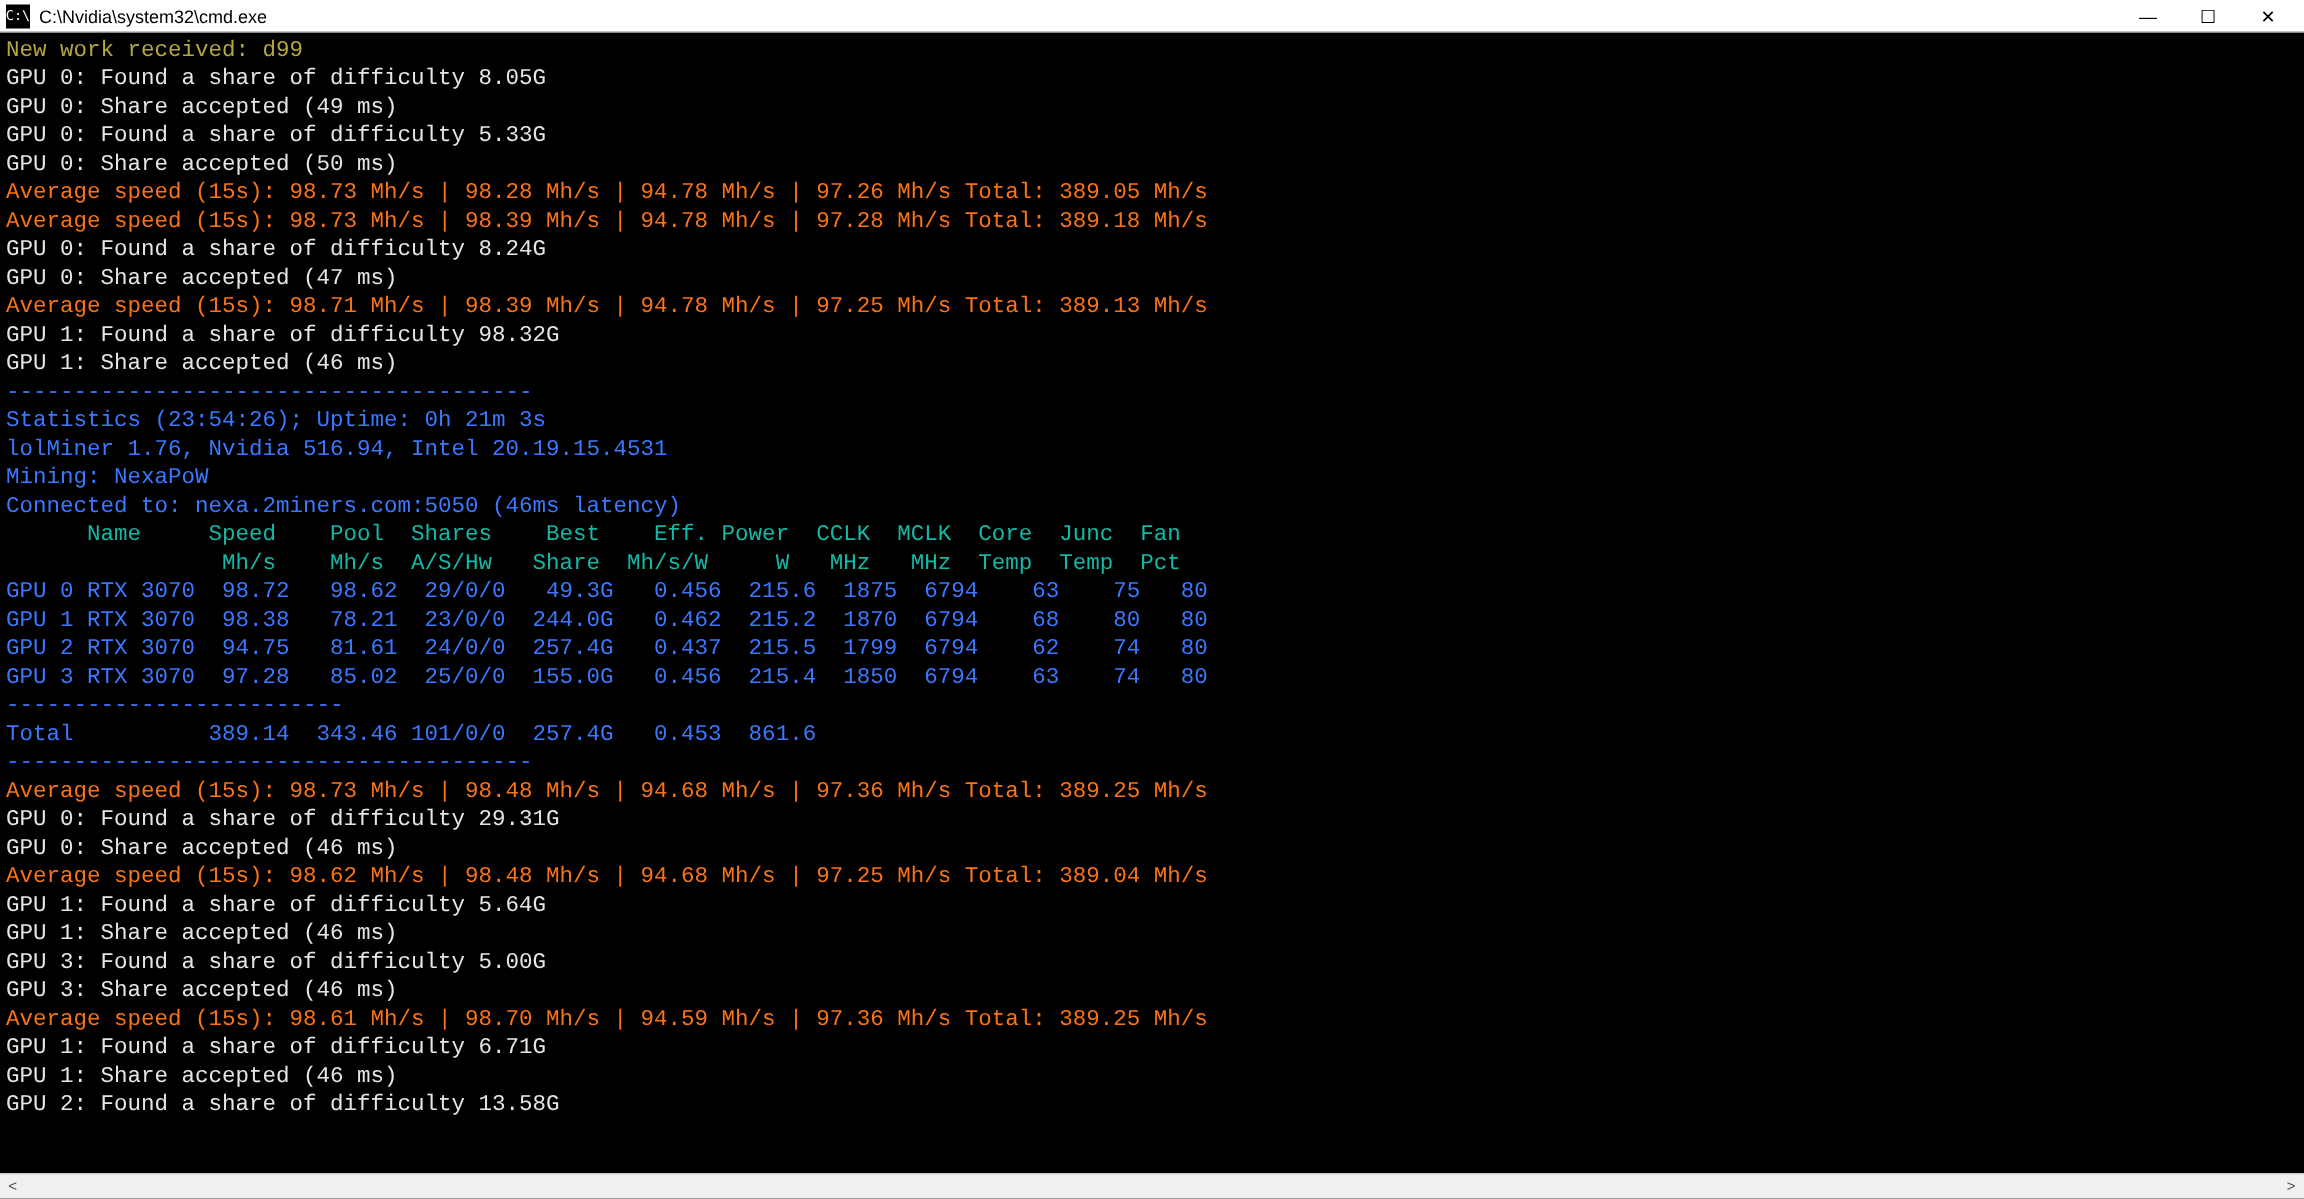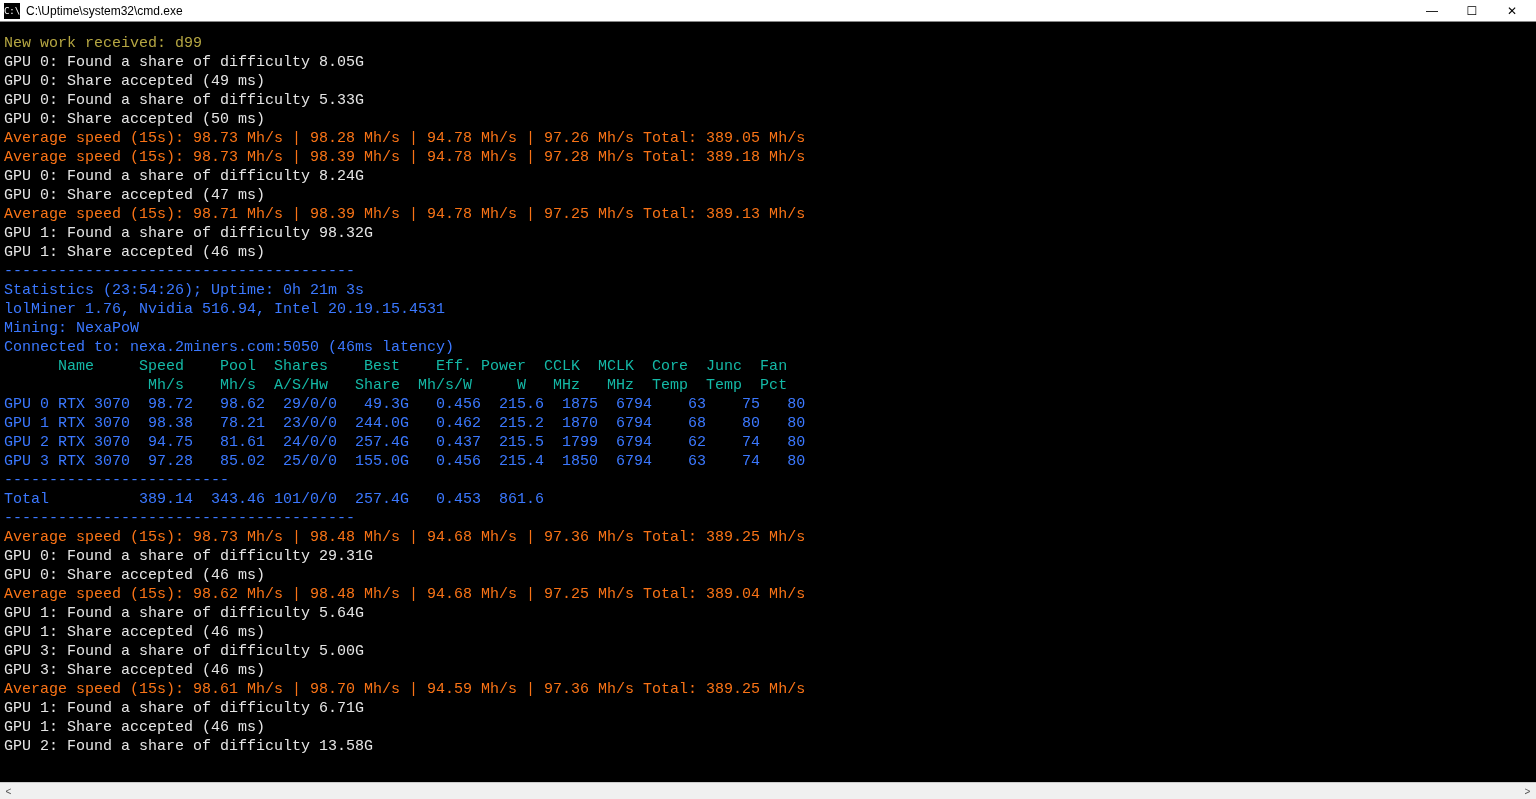--- a/index.html
+++ b/index.html
@@ -41,21 +41,21 @@
     font-size: 12px;
     cursor: pointer;
   }
   .terminal {
     flex: 1 1 auto;
     background: #000000;
     color: #cccccc;
     font-family: Consolas, "Courier New", monospace;
     font-size: 15px;
     line-height: 19px;
-    padding: 12px 4px;
+    padding: 2px 4px;
     overflow: hidden;
     white-space: pre;
   }
   .c-olive   { color: #b5a642; }
   .c-green   { color: #e5e5e5; }
   .c-gray    { color: #f97316; }
   .c-blue    { color: #3b78ff; }
   .c-bblue   { color: #14b8a6; }
   .scrollbar-h {
     height: 17px;
@@ -69,21 +69,21 @@
     display:flex;align-items:center;justify-content:center;
     font-size:10px;color:#555;cursor:pointer;
   }
   .scrollbar-h .track { flex:1 1 auto; height:17px; }
 </style>
 </head>
 <body>
 
 <div class="titlebar">
   <div class="app-icon">C:\</div>
-  <div class="title-text">C:\Uptime\system32\cmd.exe</div>
+  <div class="title-text">C:\Nvidia\system32\cmd.exe</div>
   <div class="spacer"></div>
   <div class="win-btn">—</div>
   <div class="win-btn">☐</div>
   <div class="win-btn">✕</div>
 </div>
 
 <div class="terminal" id="terminal"><div class="c-olive">New work received: d99</div><div class="c-green">GPU 0: Found a share of difficulty 8.05G</div><div class="c-green">GPU 0: Share accepted (49 ms)</div><div class="c-green">GPU 0: Found a share of difficulty 5.33G</div><div class="c-green">GPU 0: Share accepted (50 ms)</div><div class="c-gray">Average speed (15s): 98.73 Mh/s | 98.28 Mh/s | 94.78 Mh/s | 97.26 Mh/s Total: 389.05 Mh/s</div><div class="c-gray">Average speed (15s): 98.73 Mh/s | 98.39 Mh/s | 94.78 Mh/s | 97.28 Mh/s Total: 389.18 Mh/s</div><div class="c-green">GPU 0: Found a share of difficulty 8.24G</div><div class="c-green">GPU 0: Share accepted (47 ms)</div><div class="c-gray">Average speed (15s): 98.71 Mh/s | 98.39 Mh/s | 94.78 Mh/s | 97.25 Mh/s Total: 389.13 Mh/s</div><div class="c-green">GPU 1: Found a share of difficulty 98.32G</div><div class="c-green">GPU 1: Share accepted (46 ms)</div><div class="c-blue">---------------------------------------</div><div class="c-blue">Statistics (23:54:26); Uptime: 0h 21m 3s</div><div class="c-blue">lolMiner 1.76, Nvidia 516.94, Intel 20.19.15.4531</div><div class="c-blue">Mining: NexaPoW</div><div class="c-blue">Connected to: nexa.2miners.com:5050 (46ms latency)</div><div class="c-blue"></div><div class="c-bblue">      Name     Speed    Pool  Shares    Best    Eff. Power  CCLK  MCLK  Core  Junc  Fan</div><div class="c-bblue">                Mh/s    Mh/s  A/S/Hw   Share  Mh/s/W     W   MHz   MHz  Temp  Temp  Pct</div><div class="c-blue">GPU 0 RTX 3070  98.72   98.62  29/0/0   49.3G   0.456  215.6  1875  6794    63    75   80</div><div class="c-blue">GPU 1 RTX 3070  98.38   78.21  23/0/0  244.0G   0.462  215.2  1870  6794    68    80   80</div><div class="c-blue">GPU 2 RTX 3070  94.75   81.61  24/0/0  257.4G   0.437  215.5  1799  6794    62    74   80</div><div class="c-blue">GPU 3 RTX 3070  97.28   85.02  25/0/0  155.0G   0.456  215.4  1850  6794    63    74   80</div><div class="c-blue">-------------------------</div><div class="c-blue">Total          389.14  343.46 101/0/0  257.4G   0.453  861.6</div><div class="c-blue">---------------------------------------</div><div class="c-gray">Average speed (15s): 98.73 Mh/s | 98.48 Mh/s | 94.68 Mh/s | 97.36 Mh/s Total: 389.25 Mh/s</div><div class="c-green">GPU 0: Found a share of difficulty 29.31G</div><div class="c-green">GPU 0: Share accepted (46 ms)</div><div class="c-gray">Average speed (15s): 98.62 Mh/s | 98.48 Mh/s | 94.68 Mh/s | 97.25 Mh/s Total: 389.04 Mh/s</div><div class="c-green">GPU 1: Found a share of difficulty 5.64G</div><div class="c-green">GPU 1: Share accepted (46 ms)</div><div class="c-green">GPU 3: Found a share of difficulty 5.00G</div><div class="c-green">GPU 3: Share accepted (46 ms)</div><div class="c-gray">Average speed (15s): 98.61 Mh/s | 98.70 Mh/s | 94.59 Mh/s | 97.36 Mh/s Total: 389.25 Mh/s</div><div class="c-green">GPU 1: Found a share of difficulty 6.71G</div><div class="c-green">GPU 1: Share accepted (46 ms)</div><div class="c-green">GPU 2: Found a share of difficulty 13.58G</div></div>
 
 <div class="scrollbar-h">
   <div class="arrow">&lt;</div>

